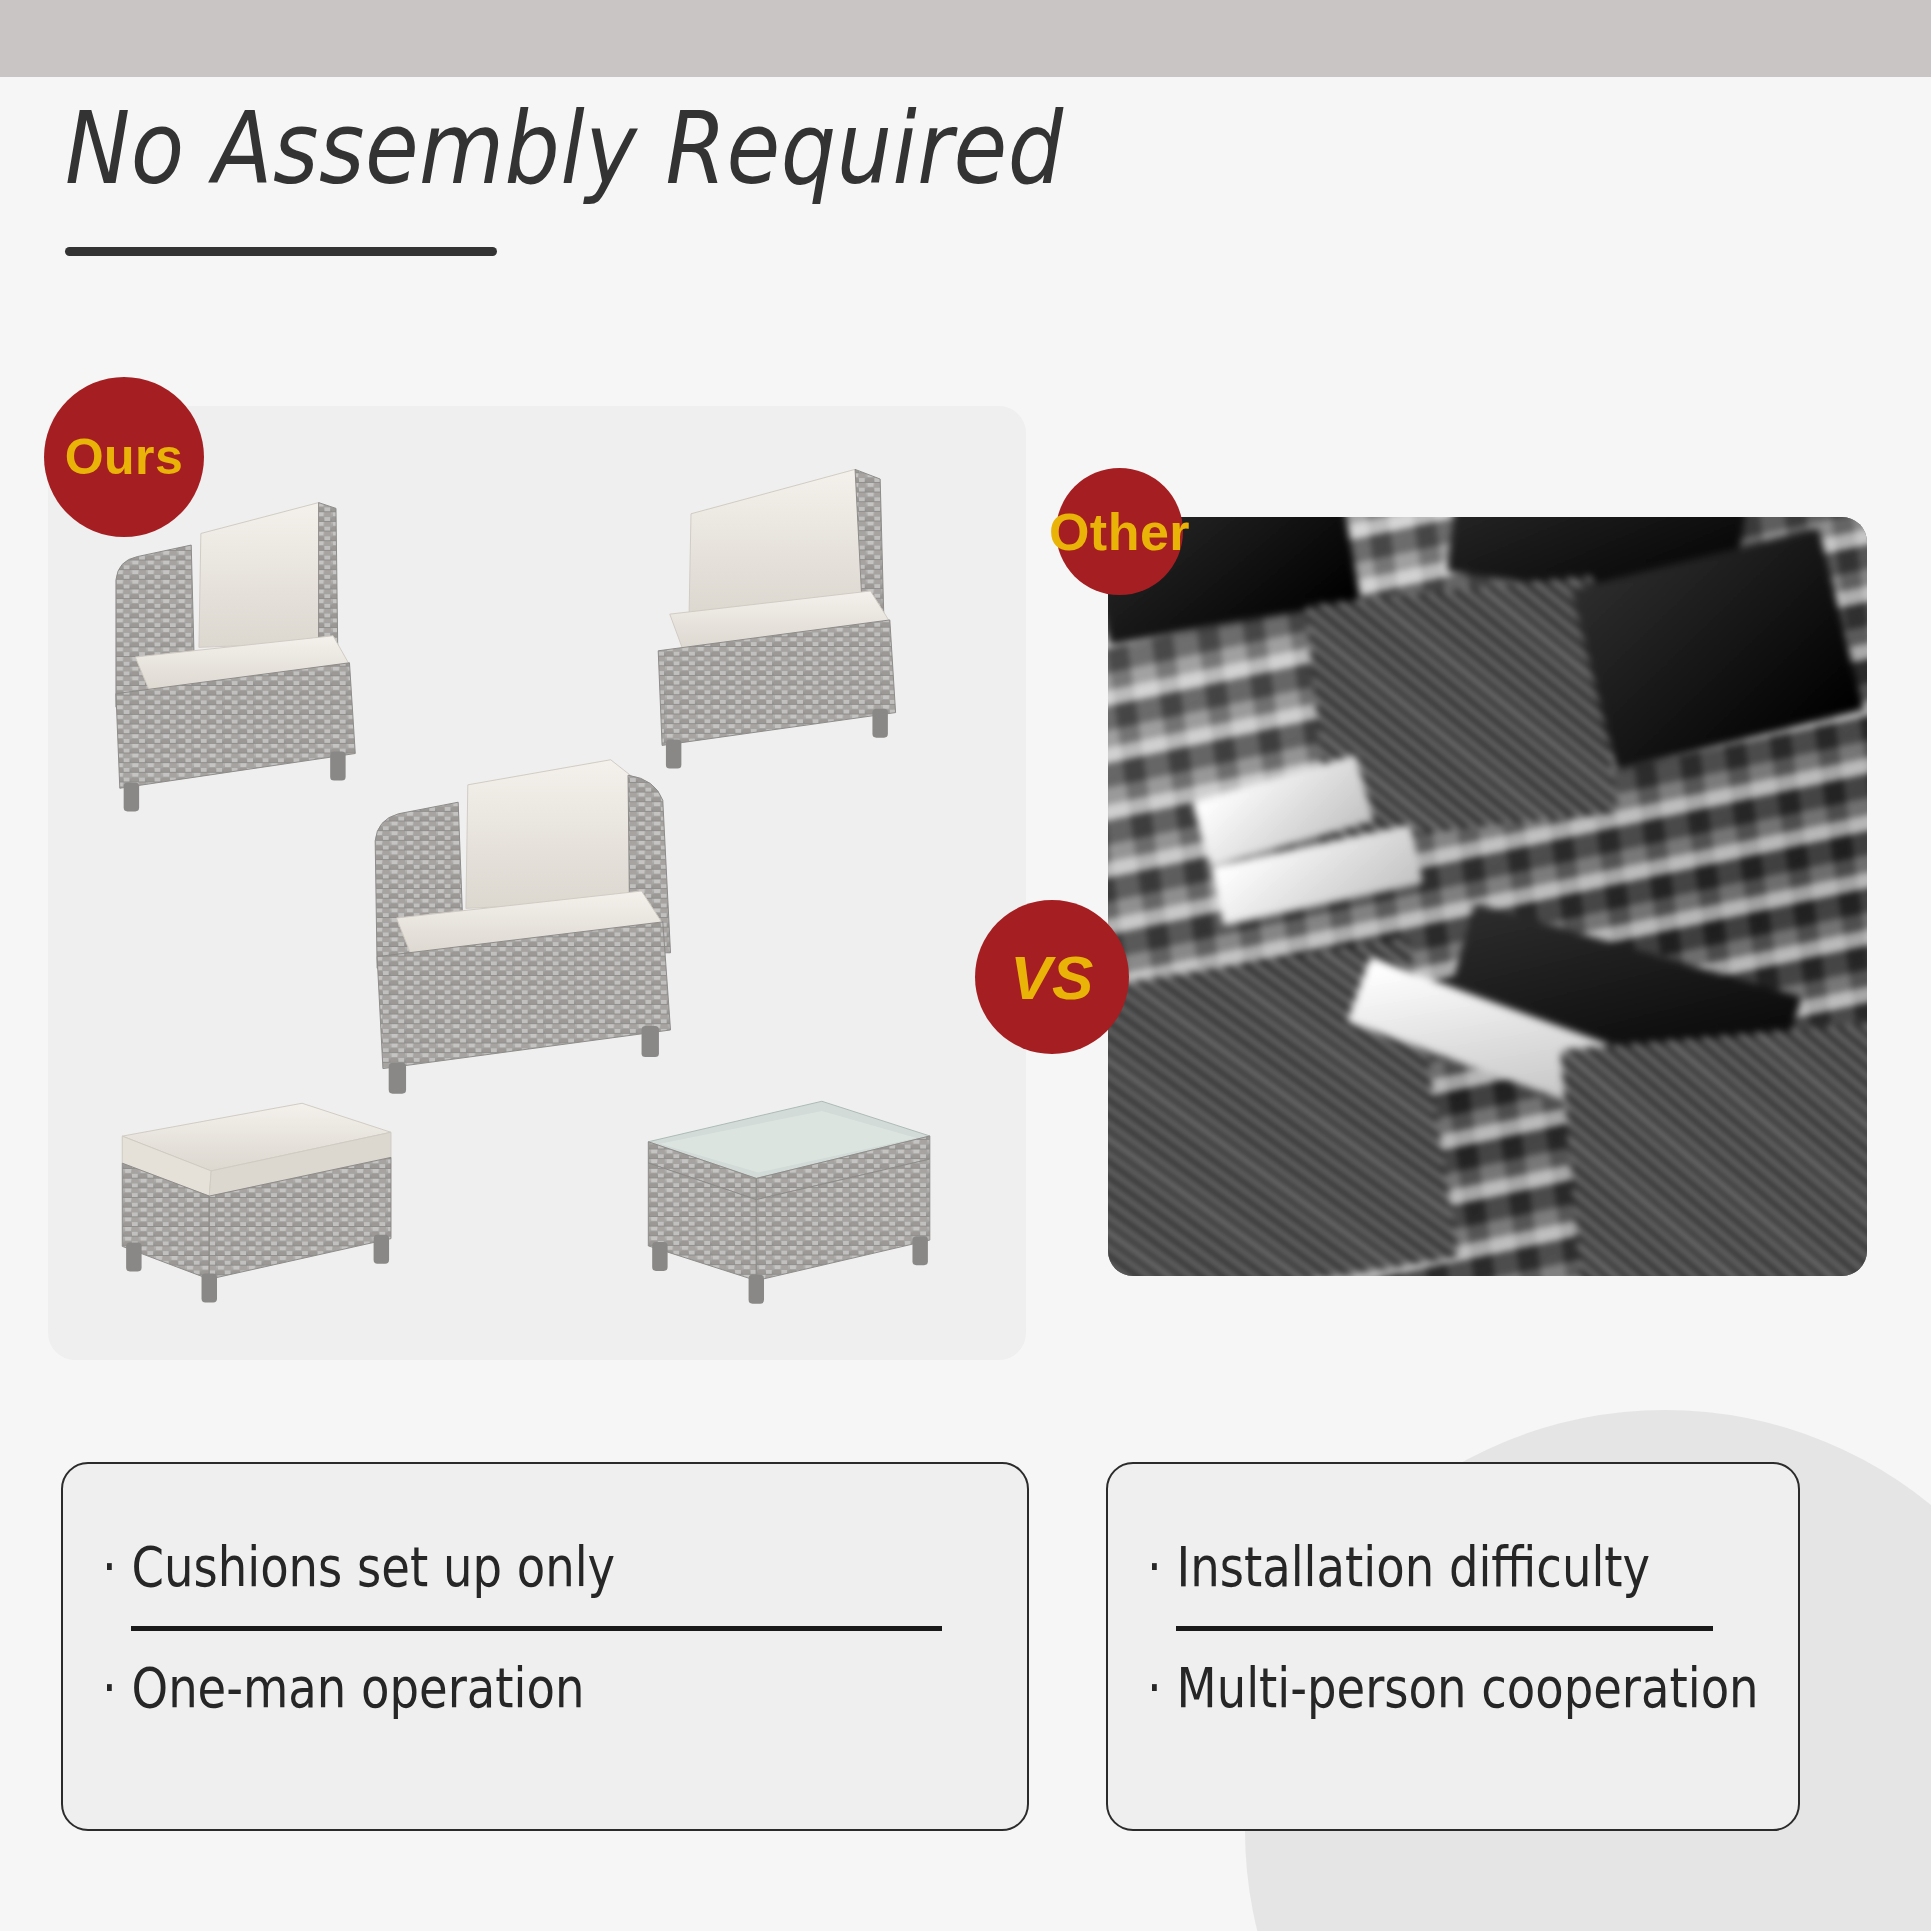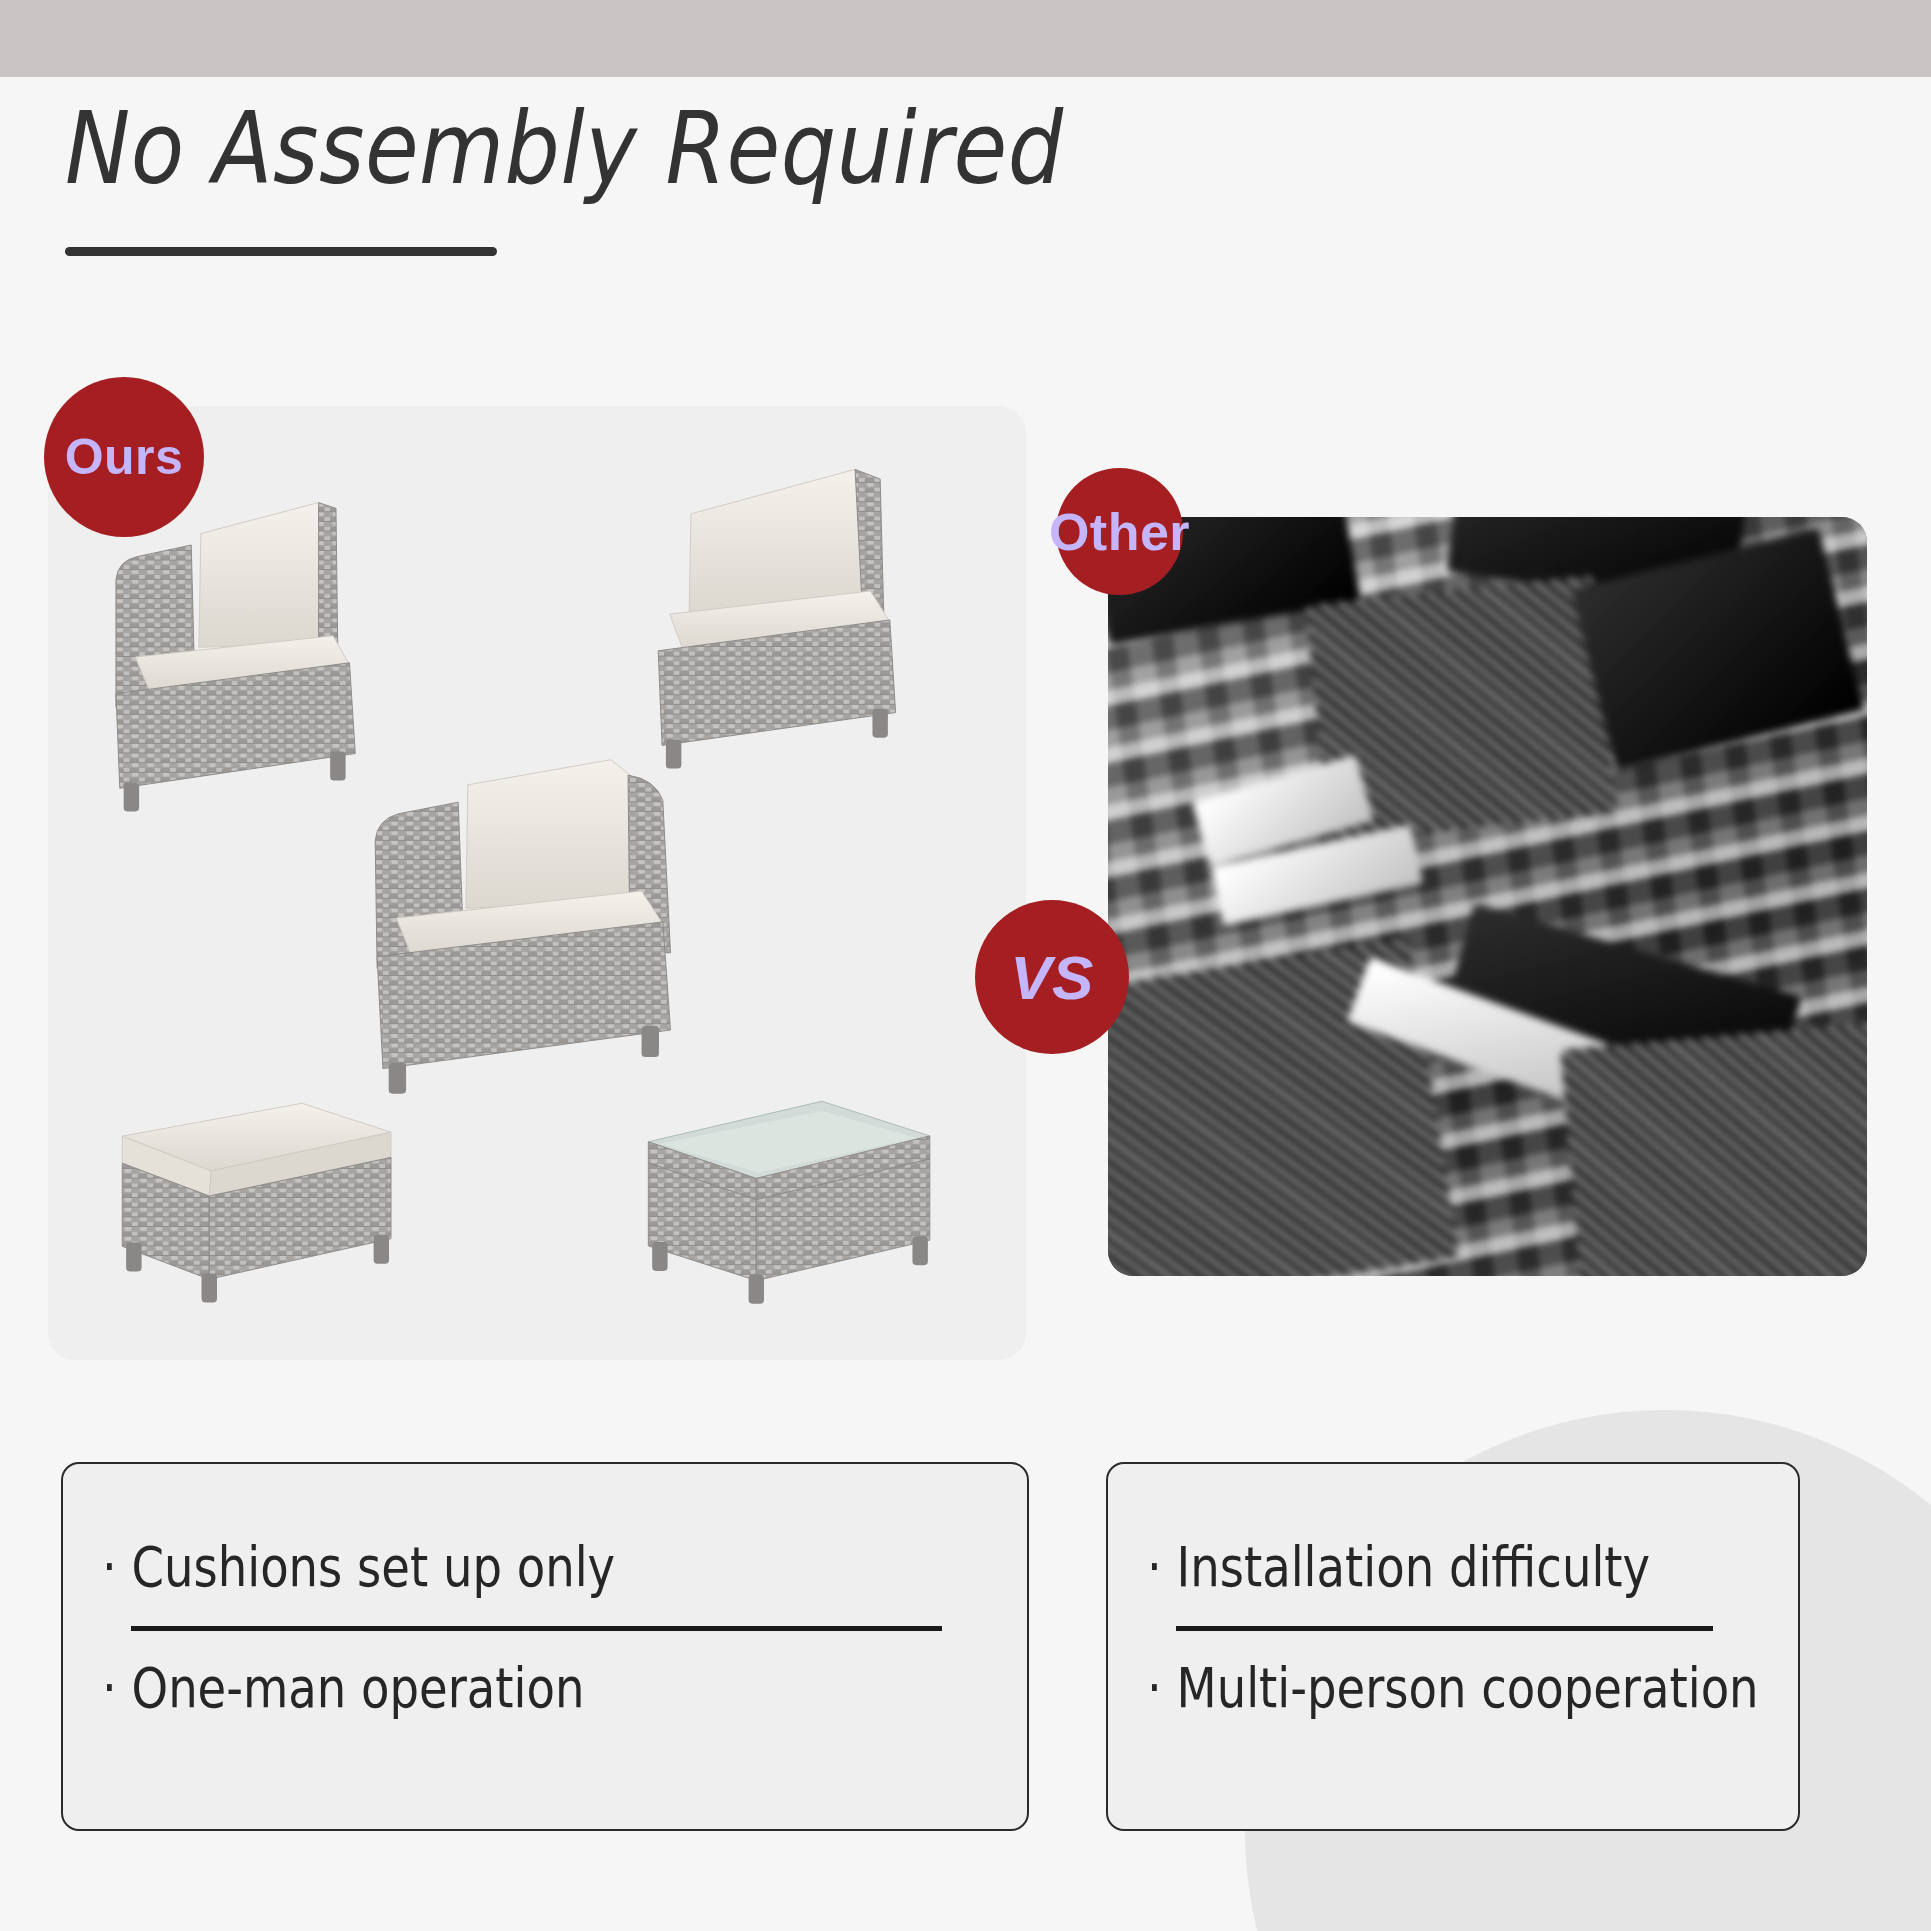--- a/index.html
+++ b/index.html
@@ -74,35 +74,35 @@
   .weave-slab{
     position:absolute; border-radius:5.8px; filter:blur(2.1px);
     background:
       repeating-linear-gradient(45deg,rgba(255,255,255,.30) 0 5.8px,rgba(0,0,0,.38) 5.8px 12.6px),
       #4e4e4e;
   }
 
   
   .badge{
     position:absolute; border-radius:50%;
-    background:#A51F22; color:#c4b5fd;
+    background:#A51F22; color:#eab308;
     display:flex; align-items:center; justify-content:center;
     font-weight:700; letter-spacing:0.5px;
   }
   #badge-ours  { left:44px;  top:377px;  width:160px; height:160px; font-size:50px; }
   #badge-other { left:1056px;top:468px;  width:127px; height:127px; font-size:52px; }
   #badge-vs    { left:975px;top:900px;  width:154px; height:154px; font-size:62px;font-style:italic; }
 
   
   #bottom-row{
     position:absolute; left:0; top:1462px; width:1931px; height:406px;
   }
   .feature-box{
     position:absolute; top:0; height:369px;
-    background:#EFEFEF; border:2.9px solid #2B2B2B; border-radius:18px;
+    background:#EFEFEF; border:2.9px solid #2B2B2B; border-radius:27px;
     padding:71px 56px 0 39px;
   }
   #box-ours { left:61px;  width:968px; }
   #box-other{ left:1106px;width:694px; }
 
   .feature-line{
     font-family:"Liberation Sans Narrow","DejaVu Sans Condensed","Liberation Sans",sans-serif;
     font-size:55px; color:#262626; white-space:nowrap;
     transform:scaleX(.94); transform-origin:left center;
   }

